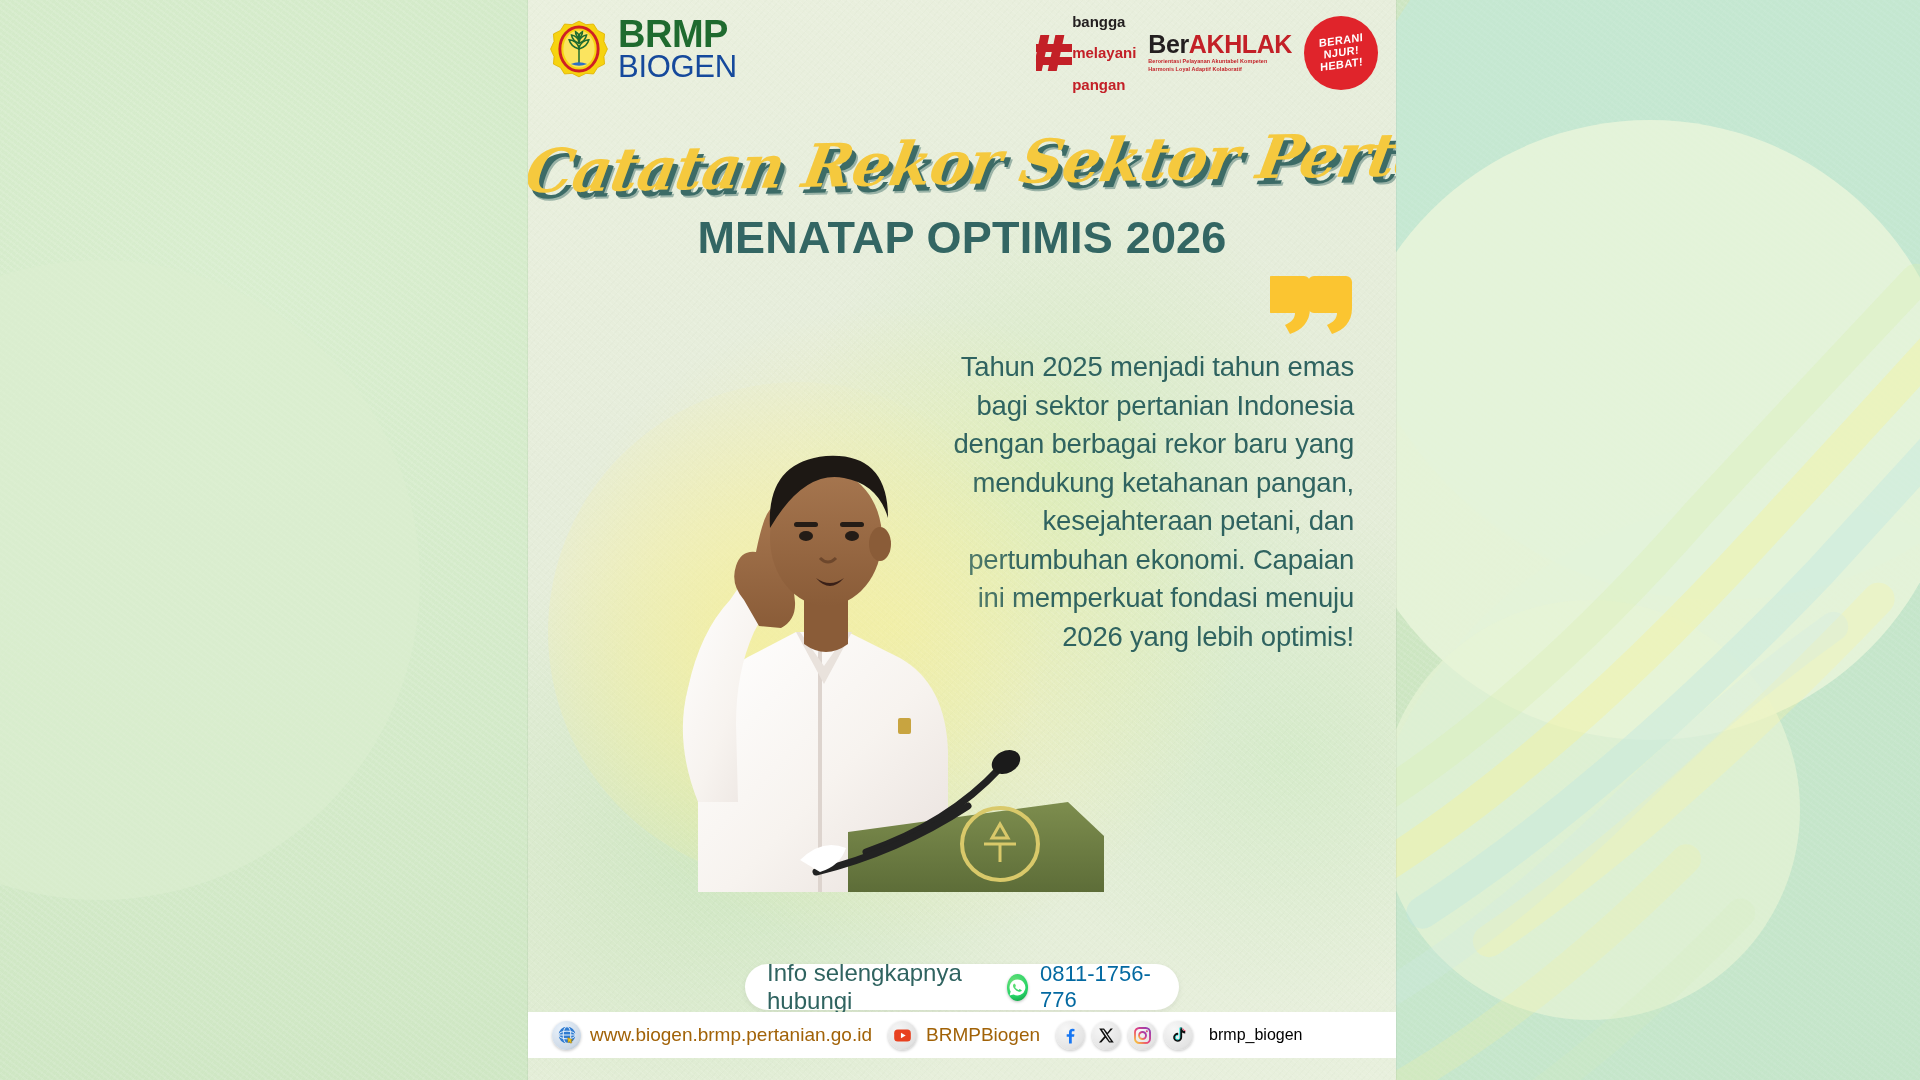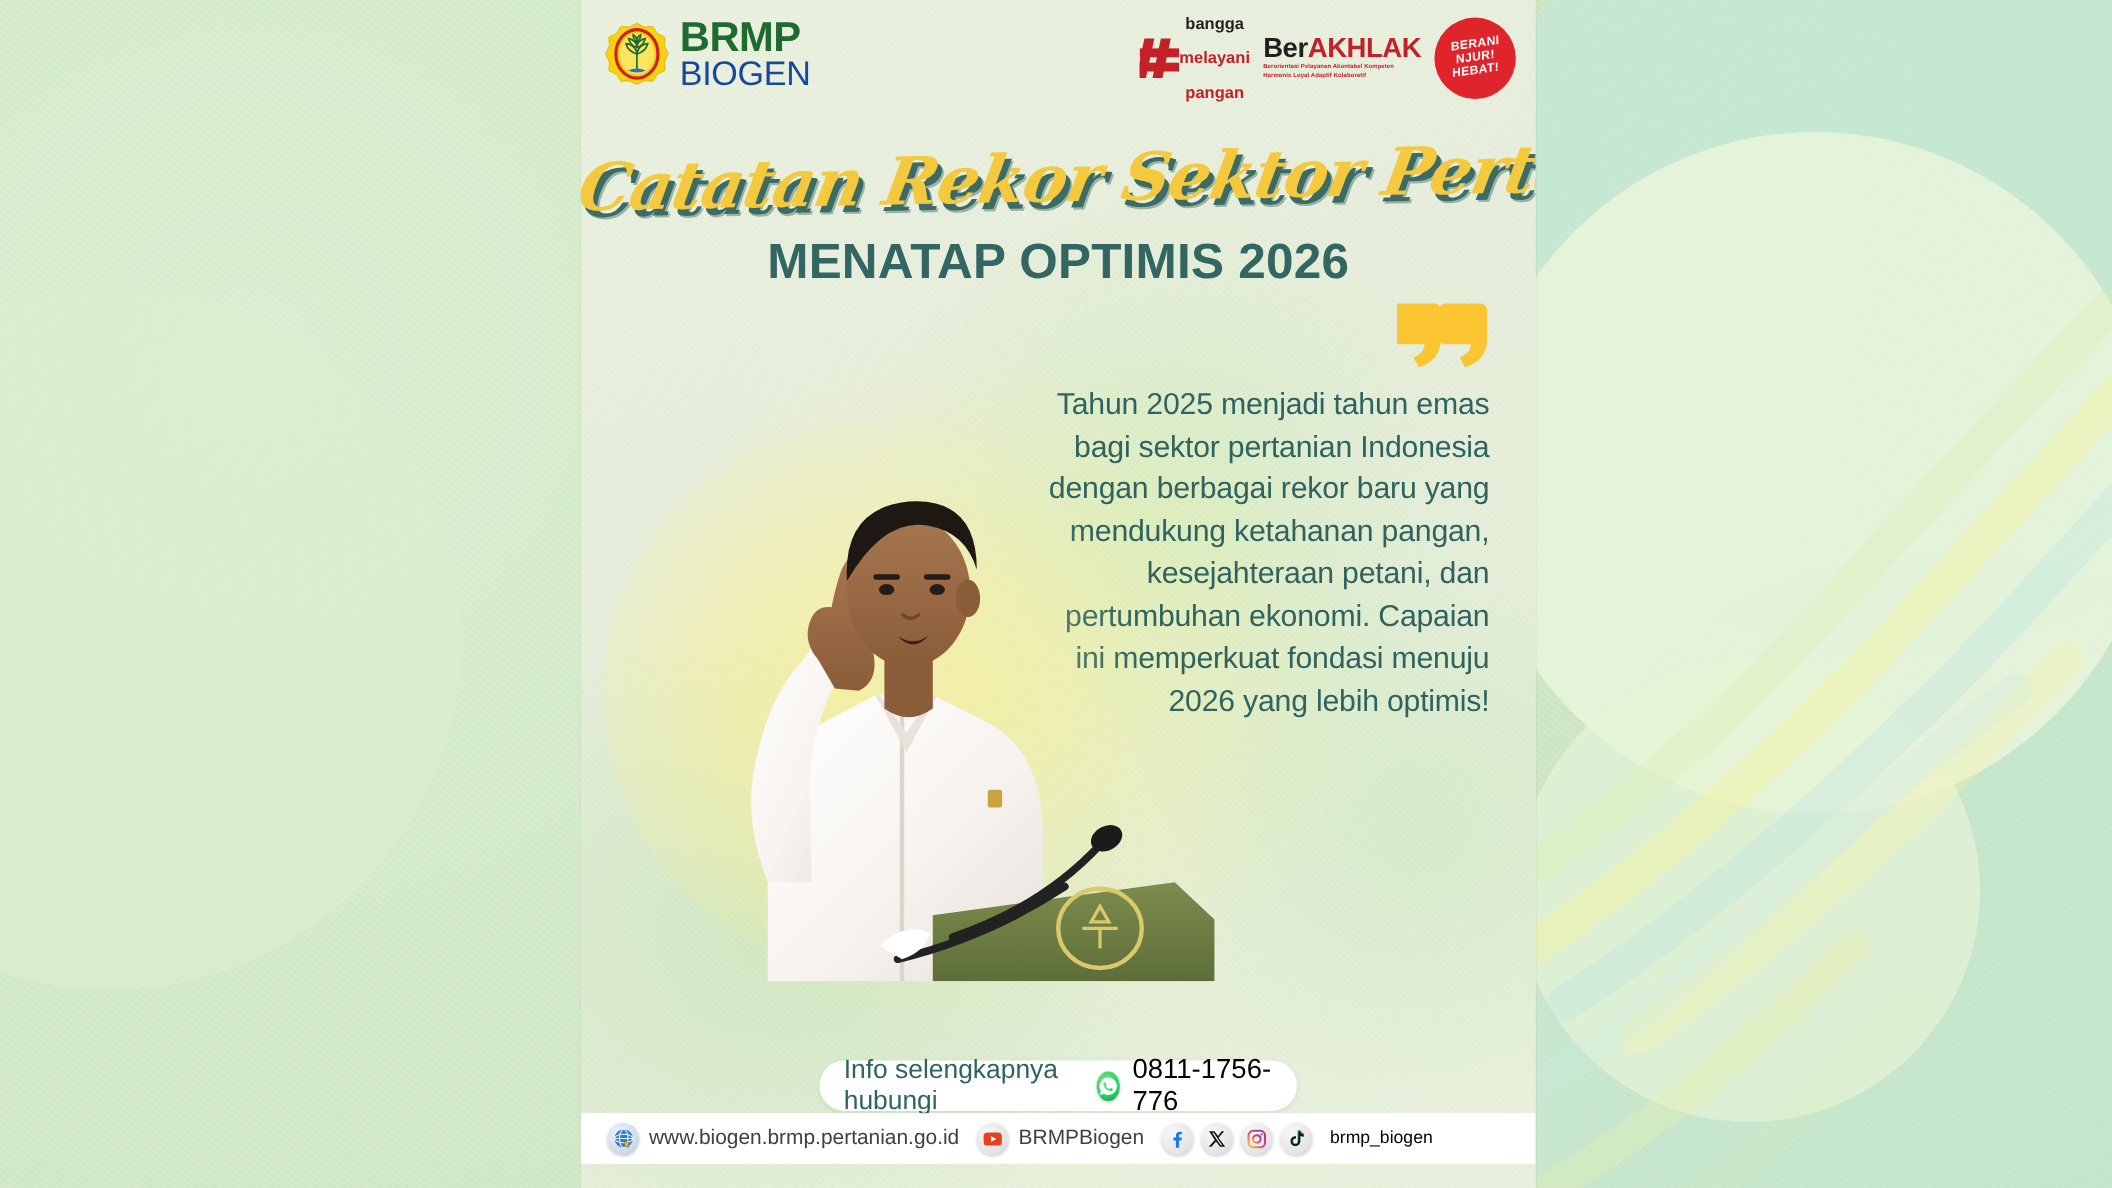--- a/index.html
+++ b/index.html
@@ -52,21 +52,21 @@
 
   
   .hdr{position:absolute;left:0;top:0;width:100%;height:104px;}
   .brmp{position:absolute;left:22px;top:16px;display:flex;align-items:center;gap:10px;}
   .brmp-seal{width:58px;height:58px;position:relative;}
   .brmp-txt{line-height:.96;}
   .brmp-txt .t1{font-size:38px;font-weight:bold;color:#1f6b2f;letter-spacing:-.5px;font-family:"Liberation Sans",sans-serif;}
   .brmp-txt .t2{font-size:31px;font-weight:normal;color:#15499c;letter-spacing:-.3px;font-family:"Liberation Sans",sans-serif;}
 
   .rightlogos{position:absolute;right:18px;top:14px;display:flex;align-items:center;gap:12px;}
-  .bmb{display:flex;align-items:center;gap:0;text-align:center;}
+  .bmb{display:flex;align-items:center;gap:0;}
   .bmb-txt{line-height:1.02;font-weight:bold;font-size:15px;font-family:"Liberation Sans",sans-serif;}
   .bmb-txt .l1{color:#231f20;}
   .bmb-txt .l2,.bmb-txt .l3{color:#c32027;margin-top:16px;}
   .berakhlak{line-height:1;position:relative;}
   .berakhlak .big{font-size:25px;font-weight:bold;color:#c32027;letter-spacing:-.4px;}
   .berakhlak .big .dark{color:#231f20;}
   .berakhlak .sub{font-size:5.4px;color:#c32027;font-weight:bold;line-height:1.45;letter-spacing:.1px;margin-top:1px;}
   .berani{width:74px;height:74px;border-radius:50%;background:#e0242b;
     display:flex;align-items:center;justify-content:center;}
   .berani span{color:#fff;font-weight:bold;font-size:11px;line-height:1.08;text-align:center;
@@ -99,30 +99,30 @@
   .agro{position:absolute;left:28px;bottom:72px;width:110px;text-align:center;}
   .agro .mono{height:78px;}
   .agro .cap{color:#ffffff;font-size:11.5px;font-weight:bold;letter-spacing:1.6px;margin-top:4px;
     font-family:"Liberation Sans",sans-serif;text-shadow:0 1px 2px rgba(0,0,0,.12);}
 
   
   .pill{position:absolute;left:50%;transform:translateX(-50%);bottom:70px;
     background:#fff;border-radius:30px;height:46px;display:flex;align-items:center;
     padding:0 22px;gap:12px;box-shadow:0 2px 6px rgba(0,0,0,.07);}
   .pill .lbl{font-size:24px;color:#2f6360;font-family:"Liberation Sans",sans-serif;}
-  .pill .num{font-size:25px;color:#000000;font-family:"Liberation Sans",sans-serif;}
+  .pill .num{font-size:22px;color:#0369a1;font-family:"Liberation Sans",sans-serif;}
   .wa{width:27px;height:27px;border-radius:50%;
     background:radial-gradient(circle at 35% 30%,#6fe07a,#25d366 60%,#128c3e);
     display:flex;align-items:center;justify-content:center;box-shadow:0 1px 3px rgba(0,0,0,.25);}
 
   
   .footer{position:absolute;left:0;bottom:22px;width:100%;height:46px;background:#fff;
     display:flex;align-items:center;padding:0 24px;box-sizing:border-box;gap:16px;}
   .f-item{display:flex;align-items:center;gap:9px;}
-  .f-item .txt{font-size:19px;color:#404040;font-family:"Liberation Sans",sans-serif;}
+  .f-item .txt{font-size:19px;color:#a16207;font-family:"Liberation Sans",sans-serif;}
   .ic{width:29px;height:29px;border-radius:50%;display:flex;align-items:center;justify-content:center;
      box-shadow:0 1px 3px rgba(0,0,0,.22);flex:0 0 auto;}
   .ic-globe{background:radial-gradient(circle at 33% 28%,#eaf2fb,#cdd9e6 70%,#9fb0c2);}
   .ic-yt{background:radial-gradient(circle at 33% 28%,#f5f5f5,#e2e2e2 70%,#bdbdbd);}
   .ic-fb{background:radial-gradient(circle at 33% 28%,#f7f7f7,#e4e4e4 70%,#c2c2c2);}
   .ic-x{background:radial-gradient(circle at 33% 28%,#f7f7f7,#e4e4e4 70%,#c2c2c2);}
   .ic-ig{background:radial-gradient(circle at 33% 28%,#f7f7f7,#e4e4e4 70%,#c2c2c2);}
   .ic-tt{background:radial-gradient(circle at 33% 28%,#f7f7f7,#e4e4e4 70%,#c2c2c2);}
   .socials{display:flex;align-items:center;gap:7px;}
 </style>

